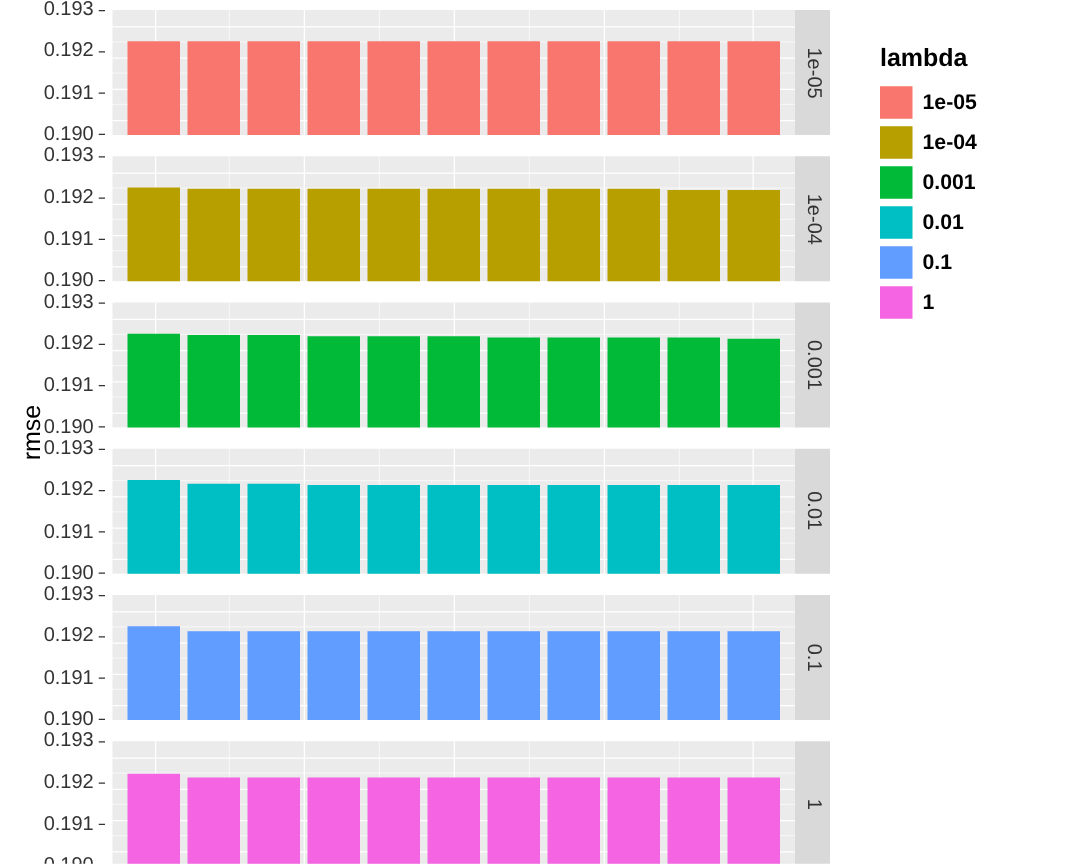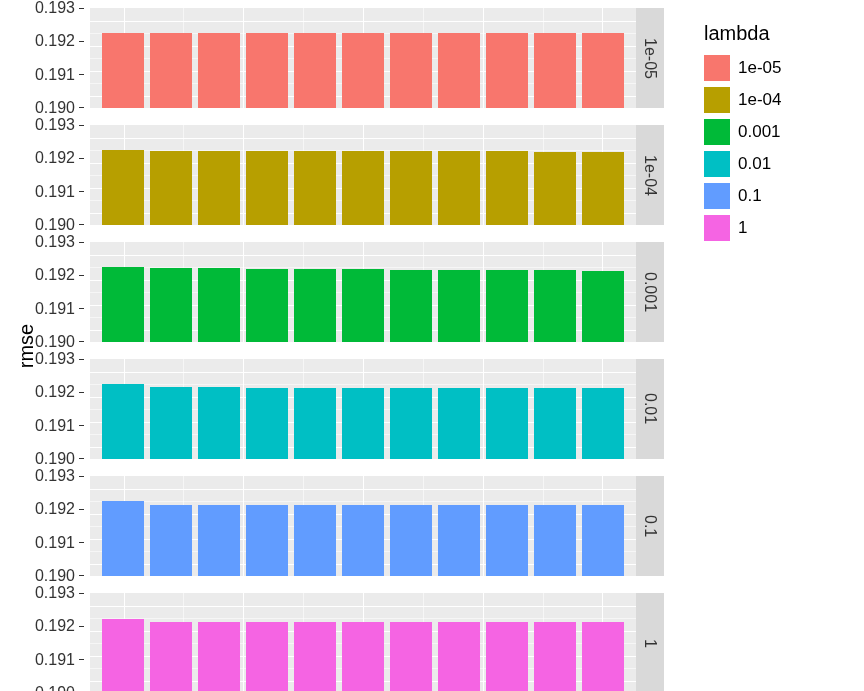--- a/index.html
+++ b/index.html
@@ -117,22 +117,23 @@
   }
   .x-axis-label {
     text-align: center;
     font-size: 20px;
     margin-left: 84px;
     width: 562px;
     padding-top: 2px;
   }
   
   .legend {
-    padding: 22px 0 0 24px;
+    padding: 36px 0 0 24px;
     width: 150px;
+    font-weight: bold;
   }
   .legend-title { font-size: 20px; margin-bottom: 10px; }
   .legend-item {
     display: flex; flex-direction: row; align-items: center;
     gap: 8px; margin-bottom: 6px;
     font-size: 17px;
   }
   .legend-swatch {
     width: 26px; height: 26px;
   }

